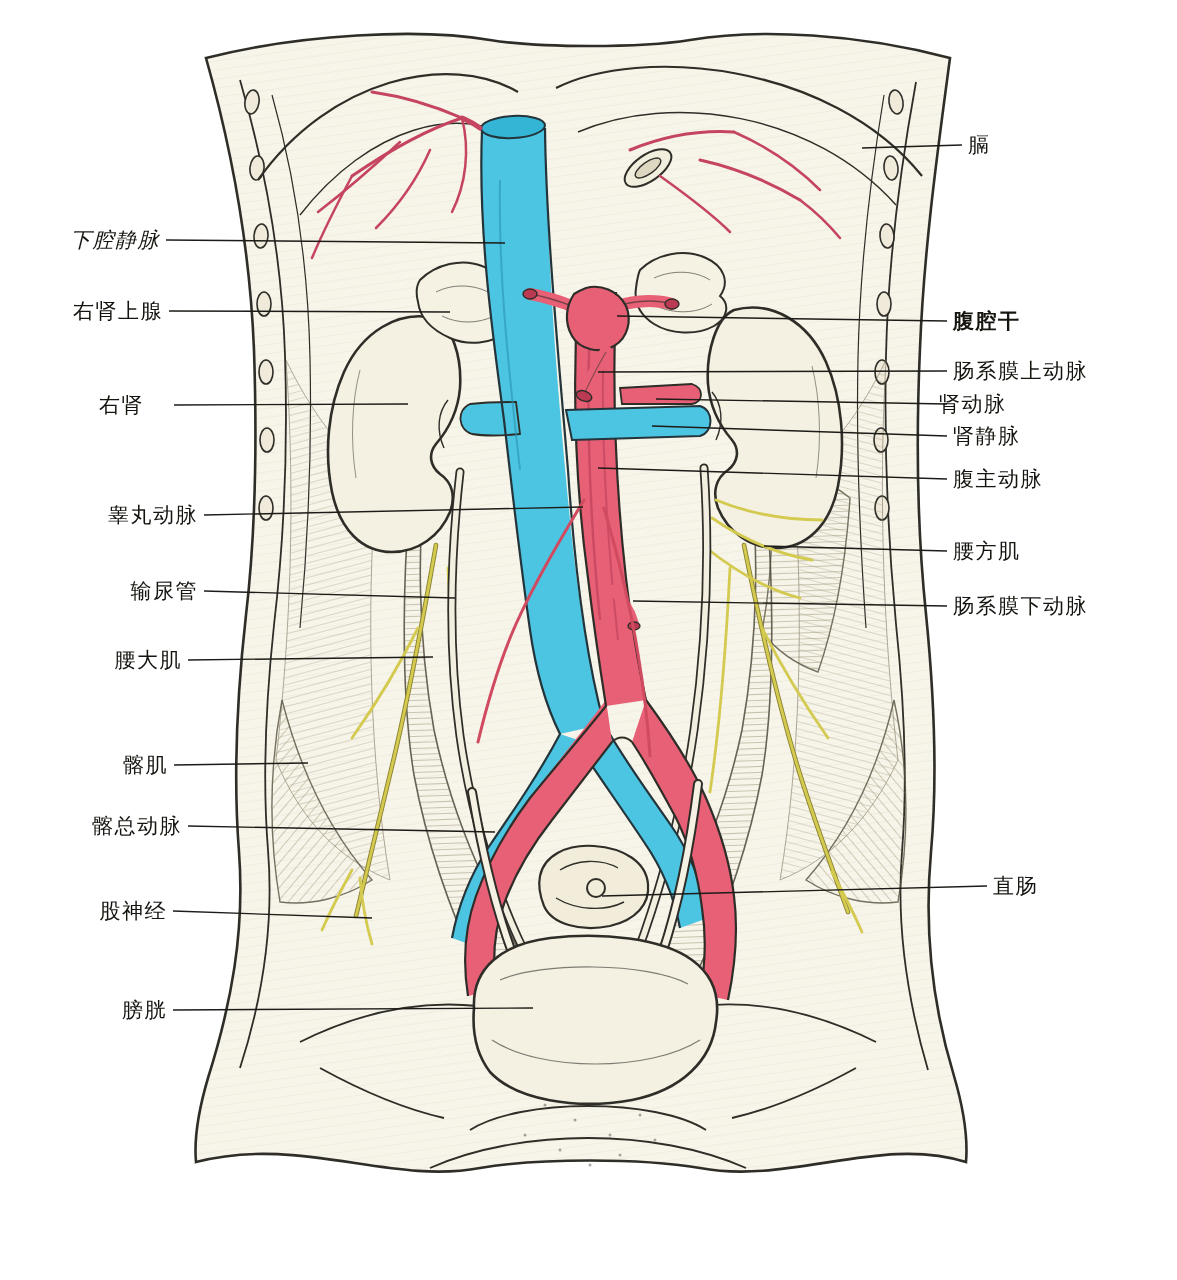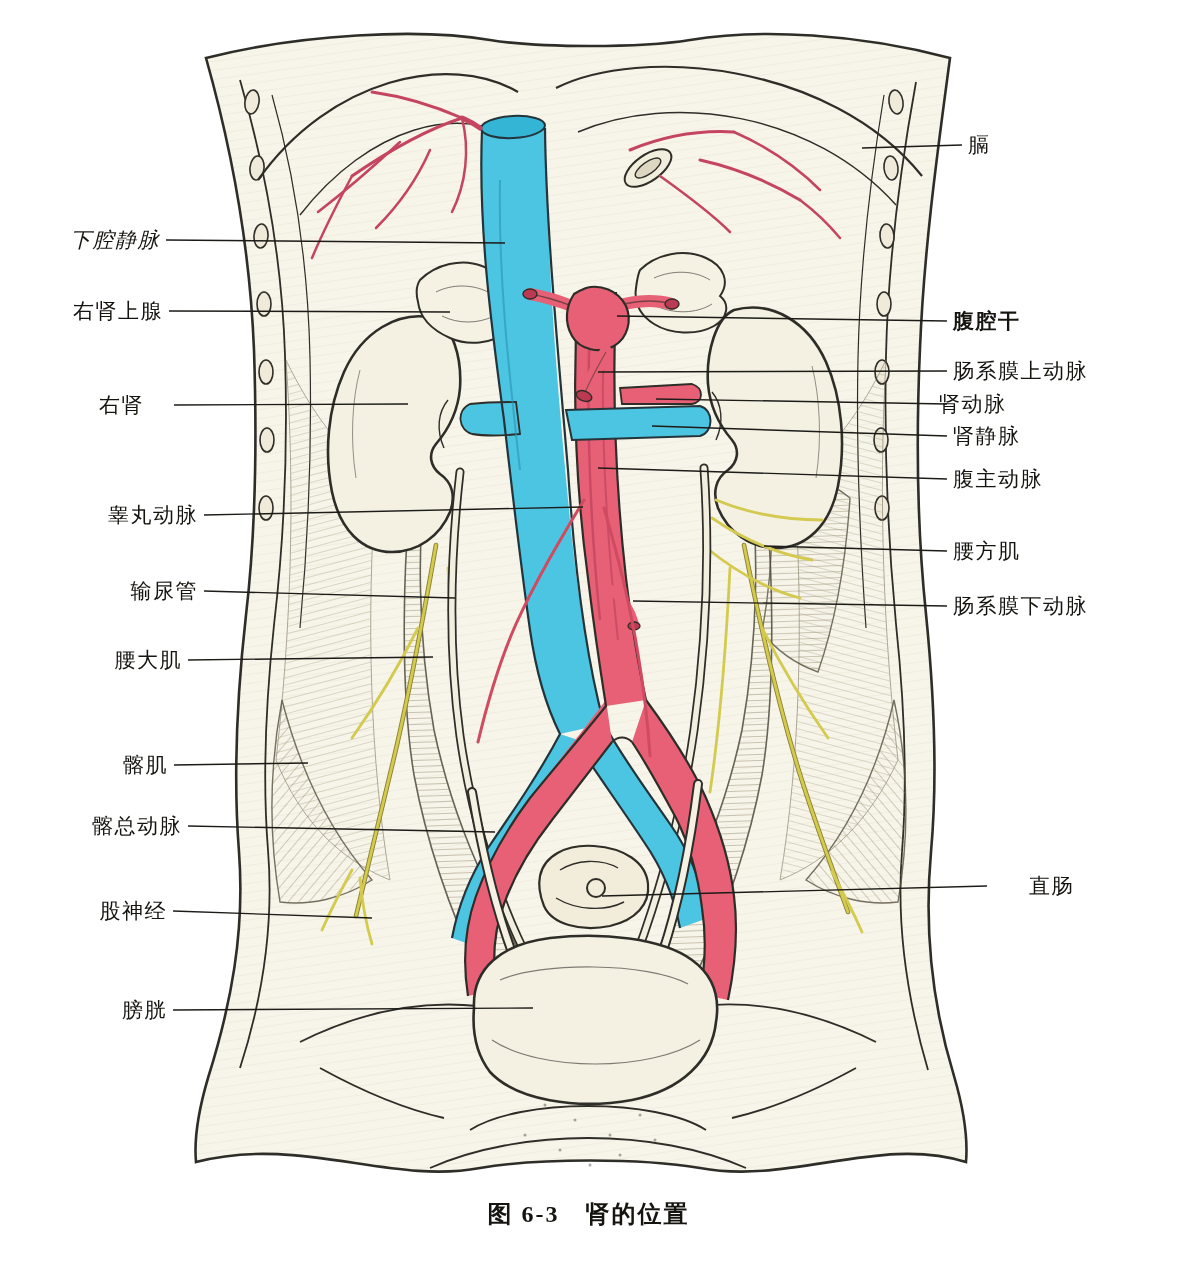--- a/index.html
+++ b/index.html
@@ -284,17 +284,16 @@
       <div class="label left" style="top: 911px; right: 1010px;">股神经</div>
       <div class="label left" style="top: 1010px; right: 1010px;">膀胱</div>
       <div class="label right" style="top: 145px; left: 968px;">膈</div>
       <div class="label right" style="top: 321px; left: 953px; font-weight: bold;">腹腔干</div>
       <div class="label right" style="top: 371px; left: 953px;">肠系膜上动脉</div>
       <div class="label right" style="top: 404px; left: 939px;">肾动脉</div>
       <div class="label right" style="top: 436px; left: 953px;">肾静脉</div>
       <div class="label right" style="top: 479px; left: 953px;">腹主动脉</div>
       <div class="label right" style="top: 551px; left: 953px;">腰方肌</div>
       <div class="label right" style="top: 606px; left: 953px;">肠系膜下动脉</div>
-      <div class="label right" style="top: 886px; left: 993px; margin-left: 36px;">直肠</div>
+      <div class="label right" style="top: 886px; left: 993px;">直肠</div>
     </div>
 
-  <div class="caption">图 6-3　肾的位置</div>
 </div>
 
 </body></html>

